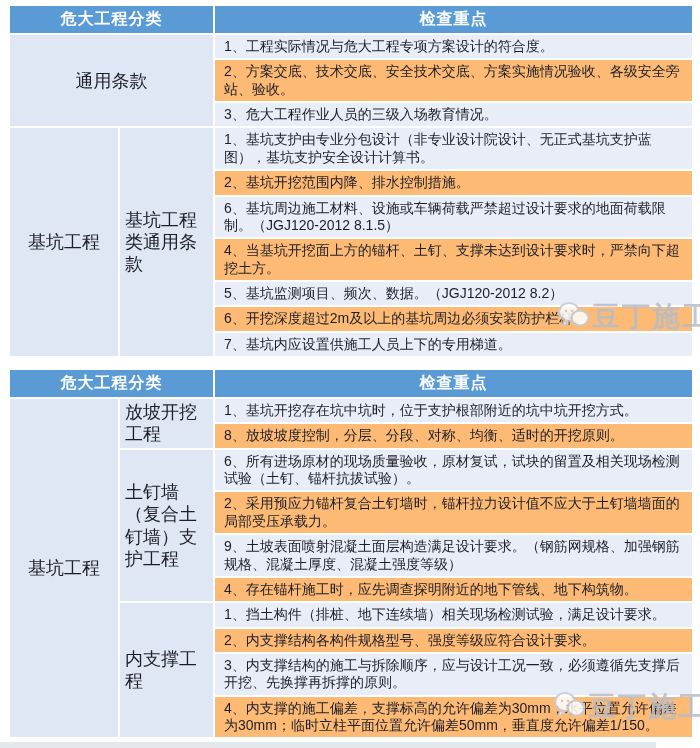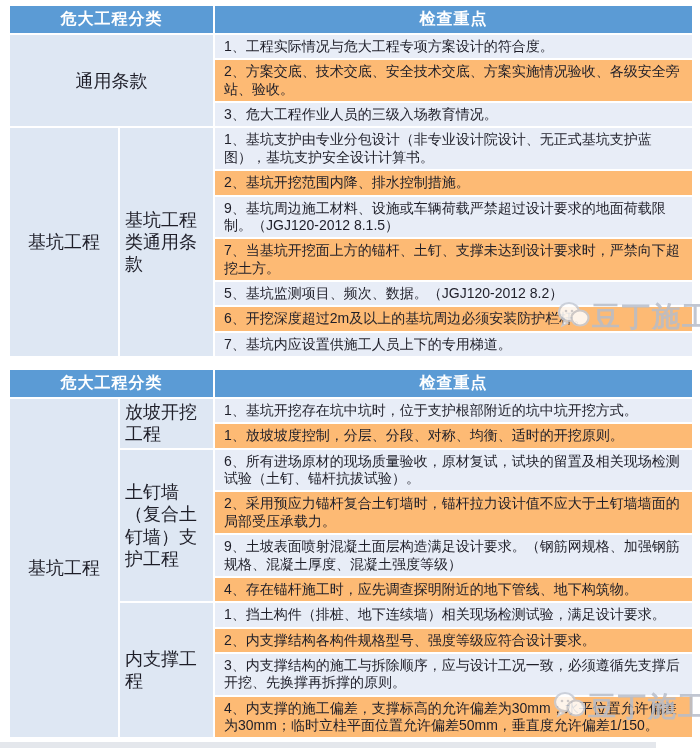--- a/index.html
+++ b/index.html
@@ -108,24 +108,24 @@
         </tr>
         <tr>
           <td rowspan="7" class="cat"><div class="cat-inner">基坑工程</div></td>
           <td rowspan="7" class="cat"><div class="cat-inner">基坑工程类通用条款</div></td>
           <td class="item light">1、基坑支护由专业分包设计（非专业设计院设计、无正式基坑支护蓝图），基坑支护安全设计计算书。</td>
         </tr>
         <tr>
           <td class="item dark">2、基坑开挖范围内降、排水控制措施。</td>
         </tr>
         <tr>
-          <td class="item light">9、基坑周边施工材料、设施或车辆荷载严禁超过设计要求的地面荷载限制。（JGJ120-2012 8.1.5）</td>
-        </tr>
-        <tr>
-          <td class="item dark">7、当基坑开挖面上方的锚杆、土钉、支撑未达到设计要求时，严禁向下超挖土方。</td>
+          <td class="item light">6、基坑周边施工材料、设施或车辆荷载严禁超过设计要求的地面荷载限制。（JGJ120-2012 8.1.5）</td>
+        </tr>
+        <tr>
+          <td class="item dark">4、当基坑开挖面上方的锚杆、土钉、支撑未达到设计要求时，严禁向下超挖土方。</td>
         </tr>
         <tr>
           <td class="item light">5、基坑监测项目、频次、数据。（JGJ120-2012 8.2）</td>
         </tr>
         <tr>
           <td class="item dark">6、开挖深度超过2m及以上的基坑周边必须安装防护栏杆。</td>
         </tr>
         <tr>
           <td class="item light">7、基坑内应设置供施工人员上下的专用梯道。</td>
         </tr>
@@ -146,21 +146,21 @@
         <th>检查重点</th>
       </tr>
     </thead>
     <tbody id="tbody1">
         <tr>
           <td rowspan="10" class="cat"><div class="cat-inner">基坑工程</div></td>
           <td rowspan="2" class="cat"><div class="cat-inner">放坡开挖工程</div></td>
           <td class="item light">1、基坑开挖存在坑中坑时，位于支护根部附近的坑中坑开挖方式。</td>
         </tr>
         <tr>
-          <td class="item dark">1、放坡坡度控制，分层、分段、对称、均衡、适时的开挖原则。</td>
+          <td class="item dark">8、放坡坡度控制，分层、分段、对称、均衡、适时的开挖原则。</td>
         </tr>
         <tr>
           <td rowspan="4" class="cat"><div class="cat-inner">土钉墙（复合土钉墙）支护工程</div></td>
           <td class="item light">6、所有进场原材的现场质量验收，原材复试，试块的留置及相关现场检测试验（土钉、锚杆抗拔试验）。</td>
         </tr>
         <tr>
           <td class="item dark">2、采用预应力锚杆复合土钉墙时，锚杆拉力设计值不应大于土钉墙墙面的局部受压承载力。</td>
         </tr>
         <tr>
           <td class="item light">9、土坡表面喷射混凝土面层构造满足设计要求。（钢筋网规格、加强钢筋规格、混凝土厚度、混凝土强度等级）</td>

